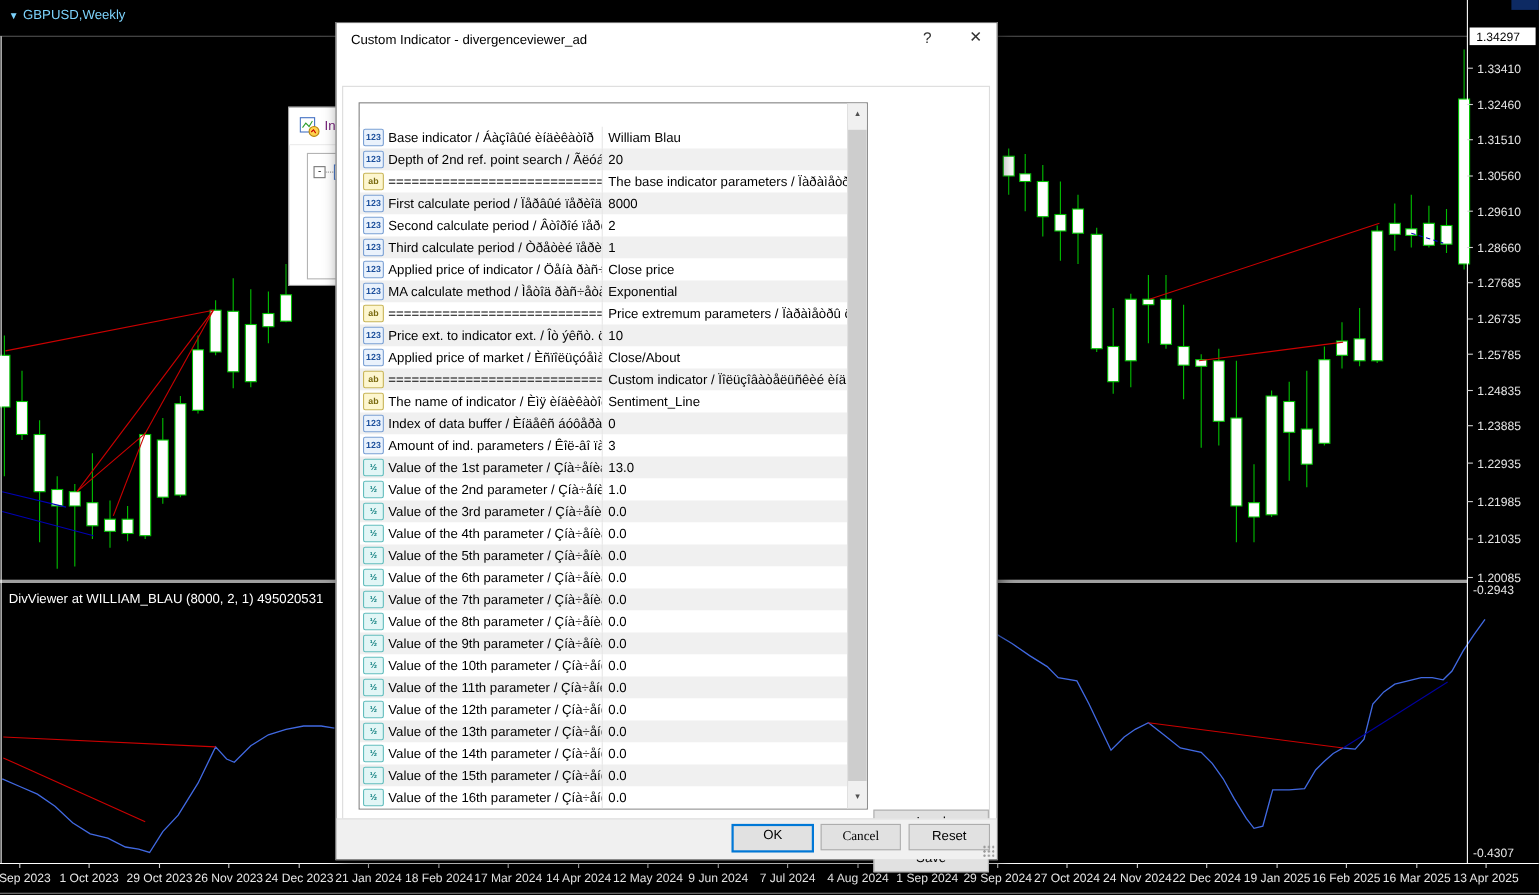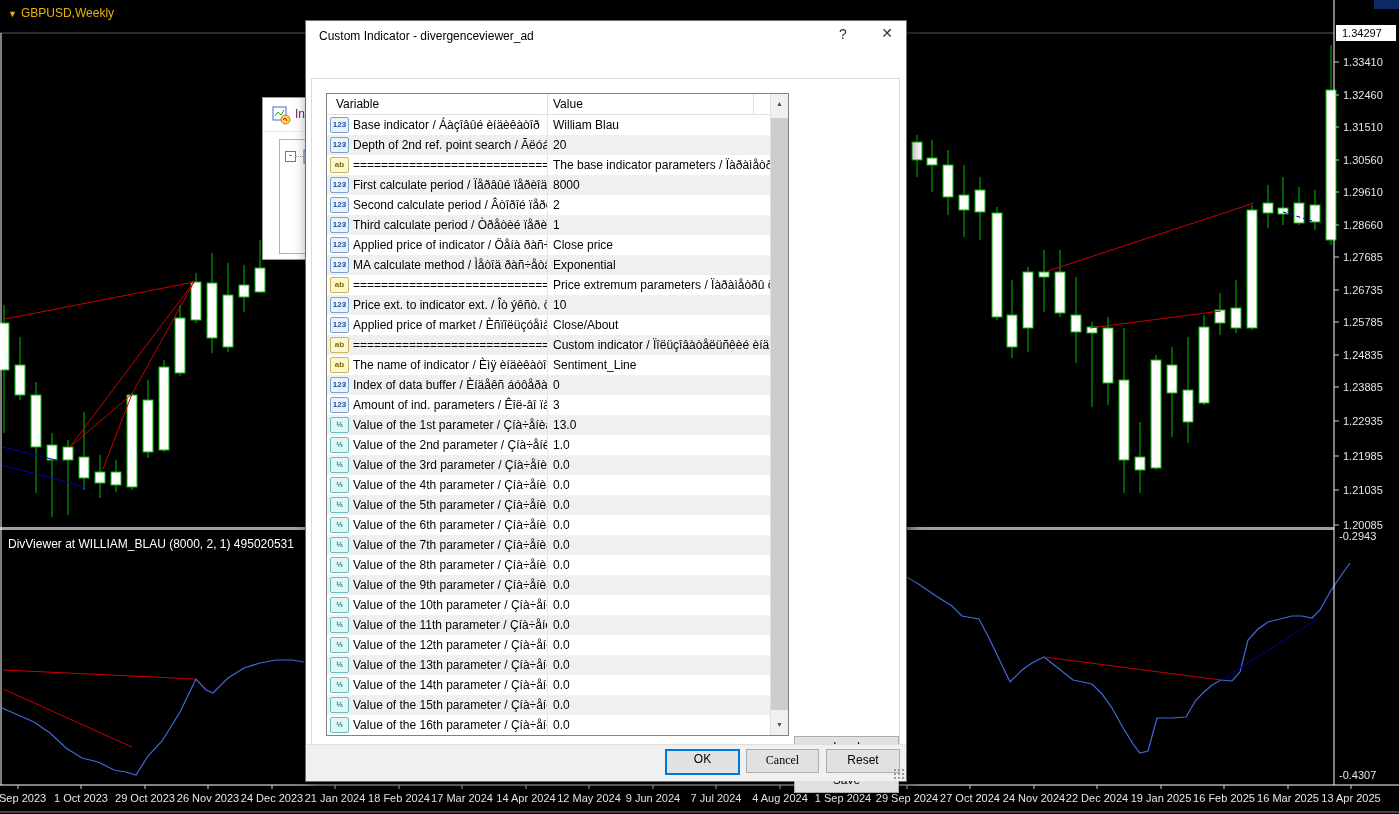--- a/index.html
+++ b/index.html
@@ -1,19 +1,19 @@
 <!DOCTYPE html>
 <html><head>
 <meta charset="utf-8">
 <style>
   html,body{margin:0;padding:0;background:#222;}
   .screen{position:relative;width:1399px;height:814px;background:#000;overflow:hidden;
           font-family:"Liberation Sans",sans-serif;}
   #chart-svg{position:absolute;left:0;top:0;}
-  .symbol-label{position:absolute;left:8px;top:6px;color:#eab308;font-size:12px;cursor:pointer;}
+  .symbol-label{position:absolute;left:8px;top:6px;color:#7dd3fc;font-size:12px;cursor:pointer;}
   .symbol-label .tri{font-size:9px;margin-right:4px;}
   .pane-label{position:absolute;left:8px;top:537px;color:#fff;font-size:12px;}
   .corner-sliver{position:absolute;left:1374px;top:0;width:25px;height:9px;background:#0d2a63;}
 
   
   .ind-window{position:absolute;left:262px;top:97px;width:300px;height:161px;background:#fff;
               border:1px solid #9a9a9a;box-shadow:2px 2px 6px rgba(0,0,0,.45);}
   .ind-titlebar{position:absolute;left:0;top:0;right:0;height:33px;background:#fff;border-bottom:1px solid #ececec;}
   .ind-icon{position:absolute;left:9px;top:8px;width:19px;height:19px;}
   .ind-title-text{position:absolute;left:32px;top:9px;font-size:12px;color:#701a75;}
@@ -302,24 +302,20 @@
     </div>
   </div>
 
   <div class="dialog">
     <div class="dlg-title">Custom Indicator - divergenceviewer_ad</div>
     <div class="dlg-help">?</div>
     <div class="dlg-close">✕</div>
 
     <div class="tab-page">
       <div class="ptable">
-        <div class="thead">
-          <div class="th th-var">Variable</div>
-          <div class="th th-val">Value</div>
-        </div>
         <div class="tbody" id="tbody">
             <div class="prow">
               <div class="cell-var">
                 <span class="picon num">123</span>
                 <span>Base indicator / Áàçîâûé èíäèêàòîð</span>
               </div>
               <div class="cell-val">William Blau</div>
             </div>
             <div class="prow alt">
               <div class="cell-var">

